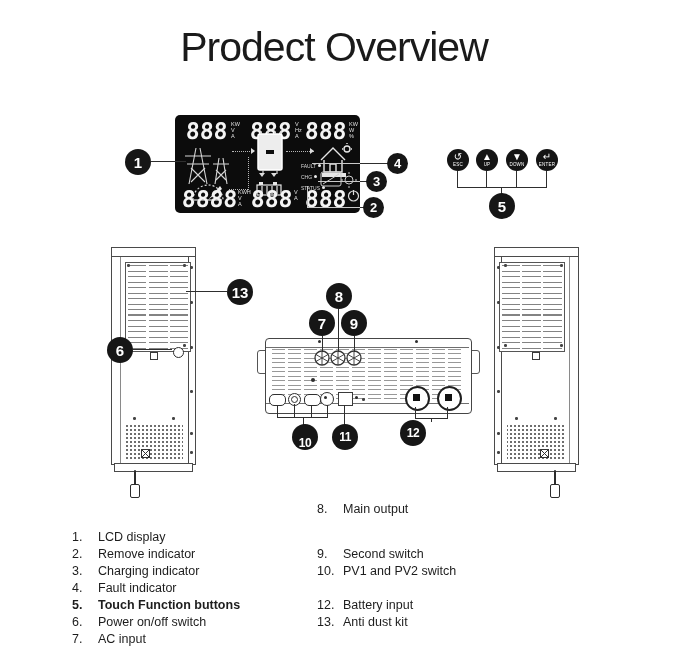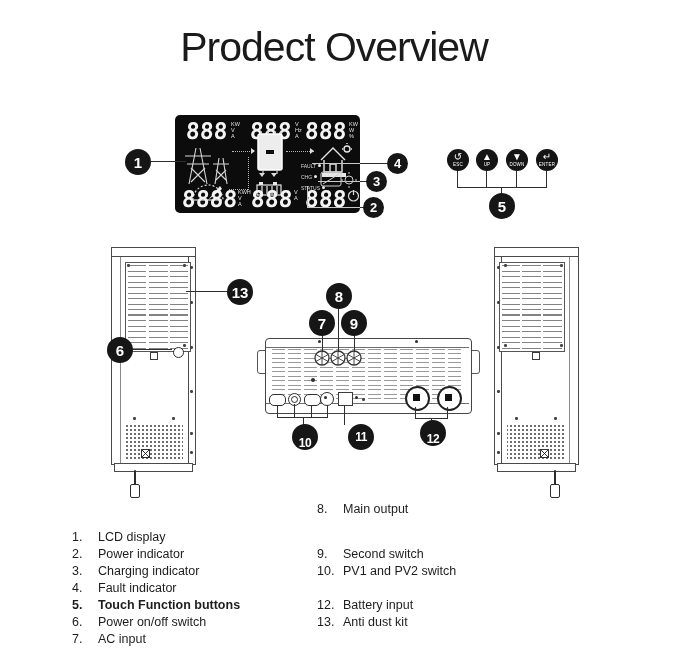--- a/index.html
+++ b/index.html
@@ -367,29 +367,29 @@
     </div>
   <div class="co big" style="left:326px;top:283px;">
       <span>8</span>
     </div>
   <div class="co big" style="left:341px;top:310px;">
       <span>9</span>
     </div>
   <div class="co big d2" style="left:292px;top:424px;align-items:flex-end;">
       <span>10</span>
     </div>
-  <div class="co big d2" style="left:348px;top:424px;text-align:center;">
+  <div class="co big d2" style="left:332px;top:424px;text-align:center;">
       <span>11</span>
     </div>
-  <div class="co big d2" style="left:420px;top:420px;align-items:flex-end;">
+  <div class="co big d2" style="left:400px;top:420px;">
       <span>12</span>
     </div>
 
   <div class="leg-row" style="left:72px;top:530px;"><span class="leg-num">1.</span><span>LCD display</span></div>
-  <div class="leg-row" style="left:72px;top:547px;"><span class="leg-num">2.</span><span>Power indicator</span></div>
+  <div class="leg-row" style="left:72px;top:547px;"><span class="leg-num">2.</span><span>Remove indicator</span></div>
   <div class="leg-row" style="left:72px;top:564px;"><span class="leg-num">3.</span><span>Charging indicator</span></div>
   <div class="leg-row" style="left:72px;top:581px;"><span class="leg-num">4.</span><span>Fault indicator</span></div>
   <div class="leg-row" style="left:72px;top:598px;font-weight:bold;"><span class="leg-num">5.</span><span>Touch Function buttons</span></div>
   <div class="leg-row" style="left:72px;top:615px;"><span class="leg-num">6.</span><span>Power on/off switch</span></div>
   <div class="leg-row" style="left:72px;top:632px;"><span class="leg-num">7.</span><span>AC input</span></div>
 
   <div class="leg-row" style="left:317px;top:502px;"><span class="leg-num">8.</span><span>Main output</span></div>
   <div class="leg-row" style="left:317px;top:547px;"><span class="leg-num">9.</span><span>Second switch</span></div>
   <div class="leg-row" style="left:317px;top:564px;"><span class="leg-num">10.</span><span>PV1 and PV2 switch</span></div>
   <div class="leg-row" style="left:317px;top:598px;"><span class="leg-num">12.</span><span>Battery input</span></div>

